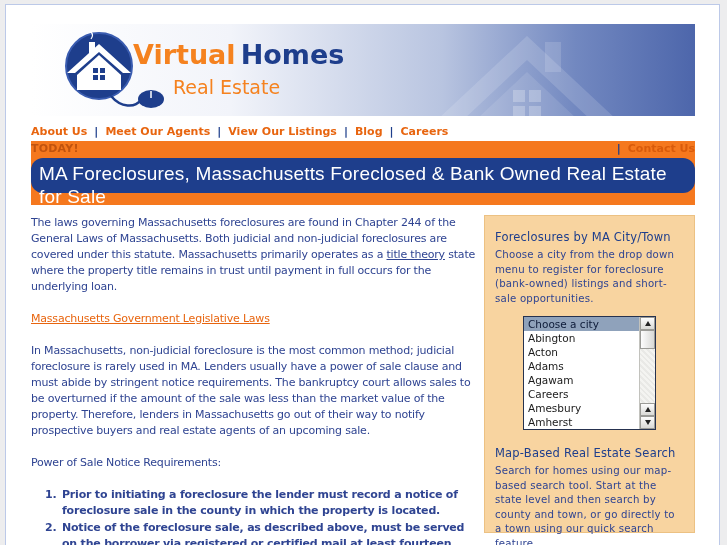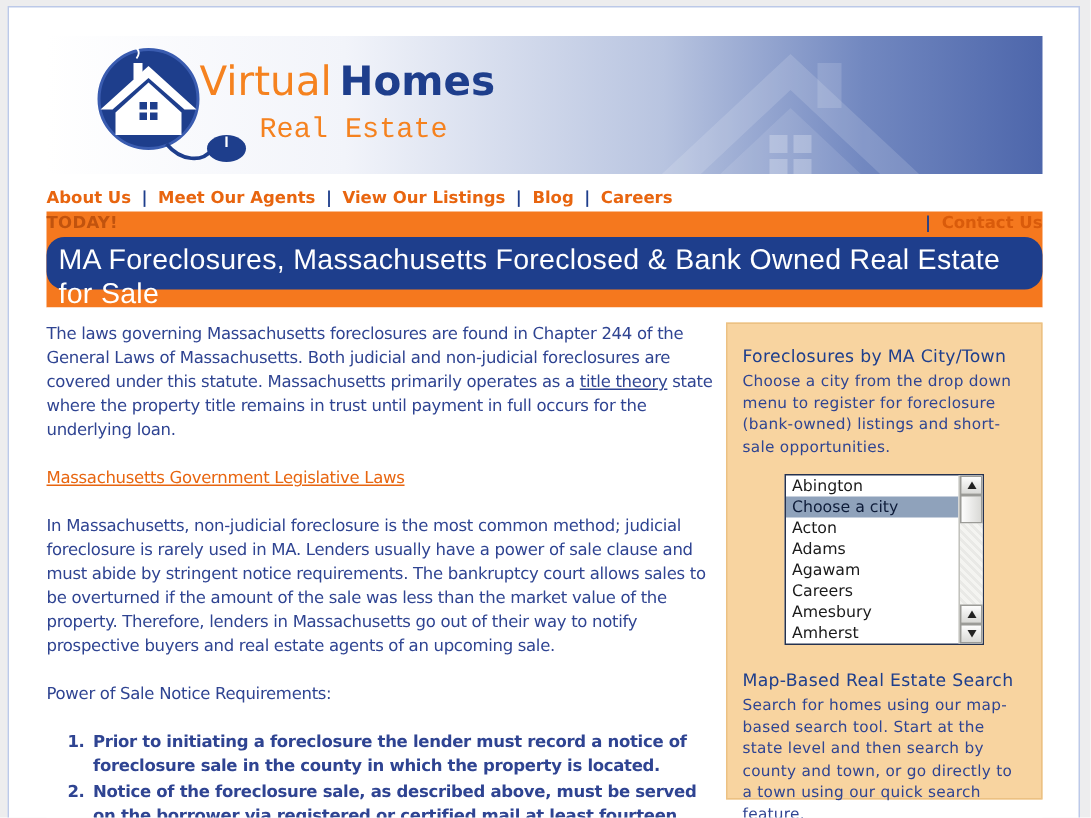--- a/index.html
+++ b/index.html
@@ -16,23 +16,23 @@
 
   
   .header-band{
     position:relative;width:664px;height:92px;
     background:linear-gradient(90deg,#ffffff 0%,#f2f4fa 30%,#b8c4e0 62%,#7288c0 82%,#4d66ab 100%);
     overflow:hidden;
   }
   .watermark{position:absolute;right:18px;top:4px;opacity:.9;}
   .logo{position:absolute;left:28px;top:4px;width:260px;height:88px;}
   .logo-words{position:absolute;left:102px;top:16px;width:220px;line-height:30px;white-space:nowrap;}
-  .w-virtual{color:#f5821f;font-size:27px;font-weight:400;}
+  .w-virtual{color:#f5821f;font-size:27px;font-weight:700;}
   .w-homes{color:#1e3e8c;font-size:27px;font-weight:bold;}
-  .w-real{display:block;color:#f5821f;font-size:19px;margin-left:40px;margin-top:-2px;font-family:Liberation Mono, monospace;}
+  .w-real{display:block;color:#f5821f;font-size:19px;margin-left:40px;margin-top:-2px;}
 
   
   .tagline-row{
     display:flex;justify-content:space-between;align-items:flex-end;
     padding:9px 0 3px 0;background:#ffffff;
   }
   .tagline1{color:#1e3e8c;font-weight:bold;font-size:11px;letter-spacing:.2px;}
   .nav{font-size:11px;font-weight:bold;white-space:nowrap;}
   .nav a{color:#e8650f;text-decoration:none;}
   .nav .sep{color:#1e3e8c;font-weight:bold;padding:0 7px;}
@@ -160,22 +160,22 @@
 
         </ol>
       </div>
 
       <aside class="sidebar-box">
         <h3 class="sb-head">Foreclosures by MA City/Town</h3>
         <p class="sb-text">Choose a city from the drop down menu to register for foreclosure (bank-owned) listings and short-sale opportunities.</p>
 
         <div class="listbox">
           <div class="options">
+            <div class="opt selected">Choose a city</div>
             <div class="opt">Abington</div>
-            <div class="opt selected">Choose a city</div>
             <div class="opt">Acton</div>
             <div class="opt">Adams</div>
             <div class="opt">Agawam</div>
             <div class="opt">Careers</div>
             <div class="opt">Amesbury</div>
             <div class="opt">Amherst</div>
           </div>
           <div class="scrollbar">
             <div class="sc-btn">
                 <span class="tri-up"></span>

